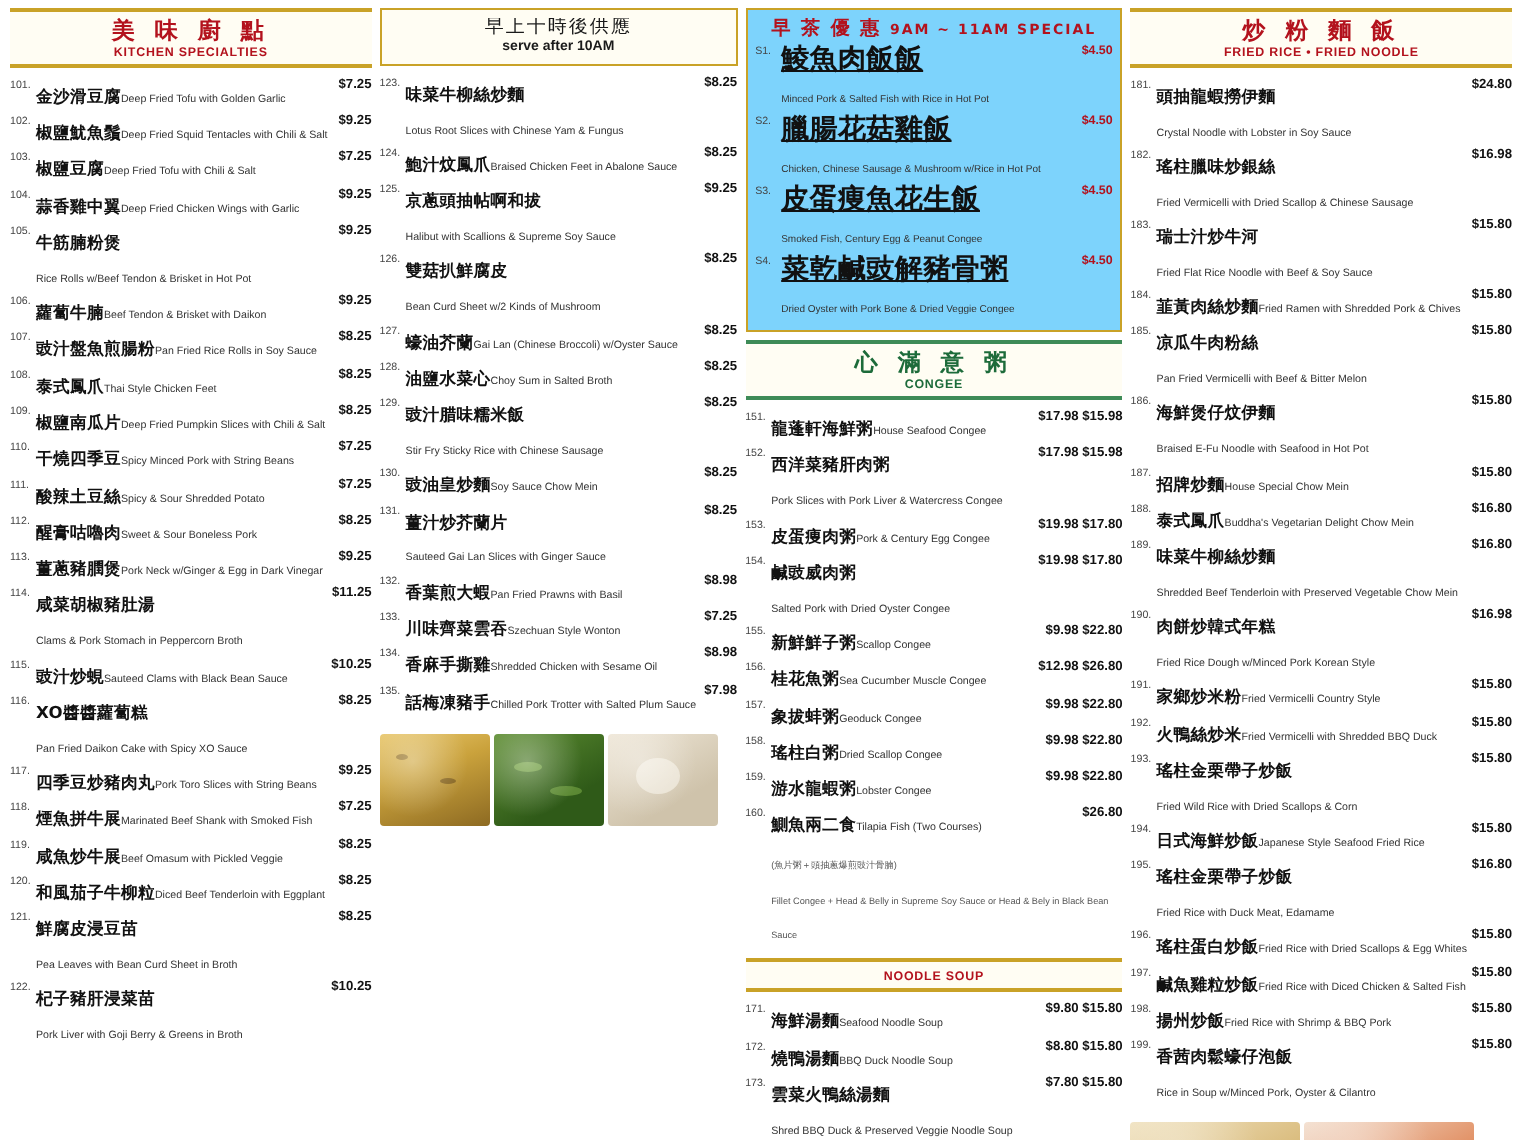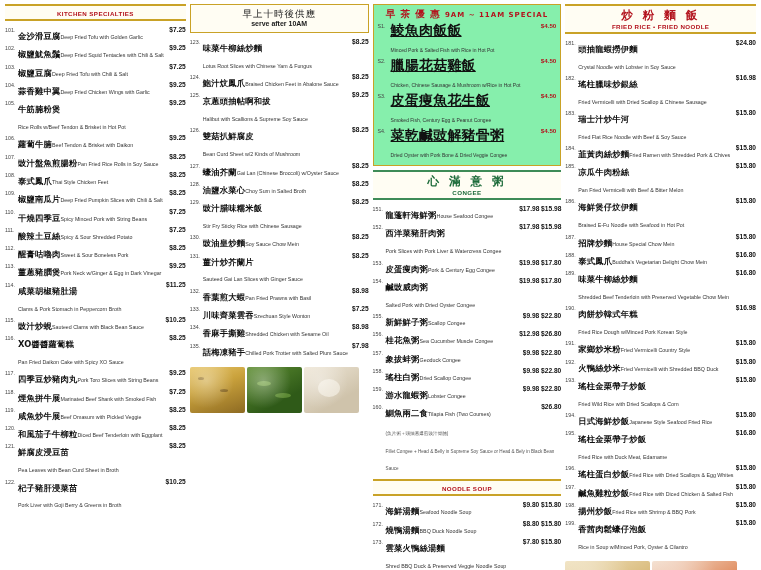--- a/index.html
+++ b/index.html
@@ -41,21 +41,21 @@
   .ribbon {
     border:1.5px solid #c9a227;
     background:#fffdf3;
     text-align:center;
     padding:4px 2px;
   }
   .ribbon .cn { font-family:"DejaVu Sans", sans-serif; font-size:9.5px; font-weight:normal; color:#1a1a1a; letter-spacing:1px;}
   .ribbon .en { font-size:7px; font-weight:bold; color:#1a1a1a; }
 
   .promo {
-    border:1.5px solid #c9a227; background:#86efac; padding:3px 4px;
+    border:1.5px solid #c9a227; background:#7dd3fc; padding:3px 4px;
   }
   .promo .phead { text-align:center; font-family:"DejaVu Sans", sans-serif; font-size:9.5px; font-weight:bold; color:#b3121d; letter-spacing:1px; }
   .promo .phead .en { font-size:7px; color:#b3121d; }
 
   
   ul.items { list-style:none; margin:0; padding:1px 0 0 0; }
   ul.items li { margin:0 0 1.5px 0; }
   .row { display:flex; align-items:flex-start; line-height:1.05; }
   .num { width:13px; flex:0 0 13px; font-size:5.3px; color:#444; padding-top:2px; text-align:left; }
   .txt { flex:1 1 auto; min-width:0; }
@@ -90,20 +90,21 @@
   .ph .bits { position:absolute; inset:0; }
   .ph .bits i { position:absolute; display:block; border-radius:50%; opacity:.55; }
 </style>
 </head>
 <body>
 
 <div class="page">
 
   <div class="col c1">
     <div class="sec-head">
+      <div class="cn">美 味 廚 點</div>
       <div class="en">KITCHEN SPECIALTIES</div>
     </div>
     <ul class="items">
       <li>
           <div class="row">
             <span class="num">101.</span>
             <span class="txt"><span class="cn">金沙滑豆腐</span><span class="en">Deep Fried Tofu with Golden Garlic</span></span>
             <span class="price">$7.25</span>
           </div>
         </li>

